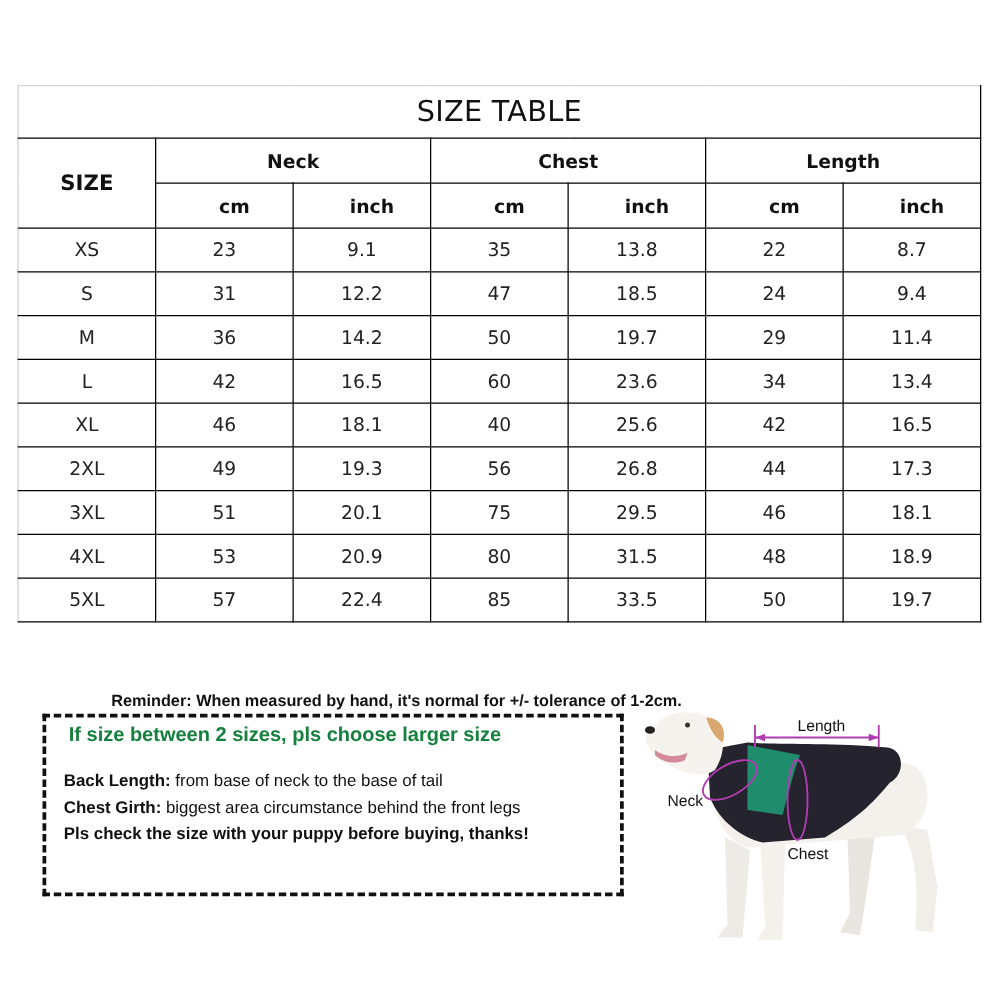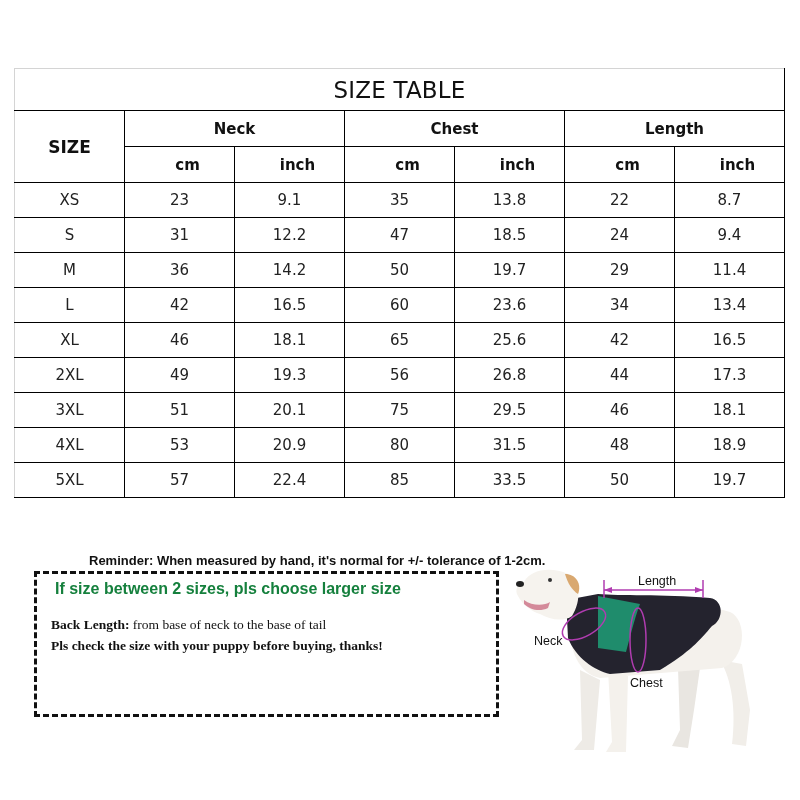--- a/index.html
+++ b/index.html
@@ -32,21 +32,21 @@
 
   .notice-box {
     position: absolute; left: 34px; top: 571px; width: 465px; height: 146px;
     border: 3px dashed #111;
   }
   .notice-title {
     position: absolute; left: 18px; top: 6px;
     font-size: 16px; font-weight: bold; color: #15803d; white-space: nowrap;
   }
   .notice-lines { position: absolute; left: 14px; top: 40px; }
-  .notice-line { font-size: 13.5px; line-height: 21px; white-space: nowrap; color: #111; font-family: Liberation Serif, serif; }
+  .notice-line { font-size: 13.5px; line-height: 21px; white-space: nowrap; color: #111; }
   .notice-line .k { font-weight: bold; }
 
   .dog-figure { position: absolute; left: 510px; top: 560px; width: 290px; height: 200px; }
   .fig-label { position: absolute; font-size: 12.5px; color: #111; white-space: nowrap; }
 </style>
 </head>
 <body>
 
 <table class="size-table">
   <colgroup>
@@ -111,21 +111,21 @@
         <td>16.5</td>
         <td>60</td>
         <td>23.6</td>
         <td>34</td>
         <td>13.4</td>
       </tr>
       <tr class="data-row">
         <td>XL</td>
         <td>46</td>
         <td>18.1</td>
-        <td>65</td>
+        <td>40</td>
         <td>25.6</td>
         <td>42</td>
         <td>16.5</td>
       </tr>
       <tr class="data-row">
         <td>2XL</td>
         <td>49</td>
         <td>19.3</td>
         <td>56</td>
         <td>26.8</td>
@@ -161,20 +161,21 @@
       </tr>
     </tbody>
 </table>
 
 <div class="reminder">Reminder: When measured by hand, it's normal for +/- tolerance of 1-2cm.</div>
 
 <div class="notice-box">
   <div class="notice-title">If size between  2 sizes, pls choose larger size</div>
   <div class="notice-lines">
     <div class="notice-line"><span class="k">Back Length:</span><span> from base of neck to the base of tail</span></div>
+    <div class="notice-line"><span class="k">Chest Girth:</span><span> biggest area circumstance behind the front legs</span></div>
     <div class="notice-line"><span class="k">Pls check the size with your puppy before buying, thanks!</span></div>
   </div>
 </div>
 
 <div class="dog-figure">
   <svg width="290" height="200" viewBox="0 0 290 200">
 
     <path d="M168 108 L170 170 L162 186 L178 188 L184 150 L190 108 Z" fill="#e9e6e1"></path>
     <path d="M210 100 C222 120 226 150 222 184 L236 186 L240 150 L232 104 Z" fill="#f1eee9"></path>
 

